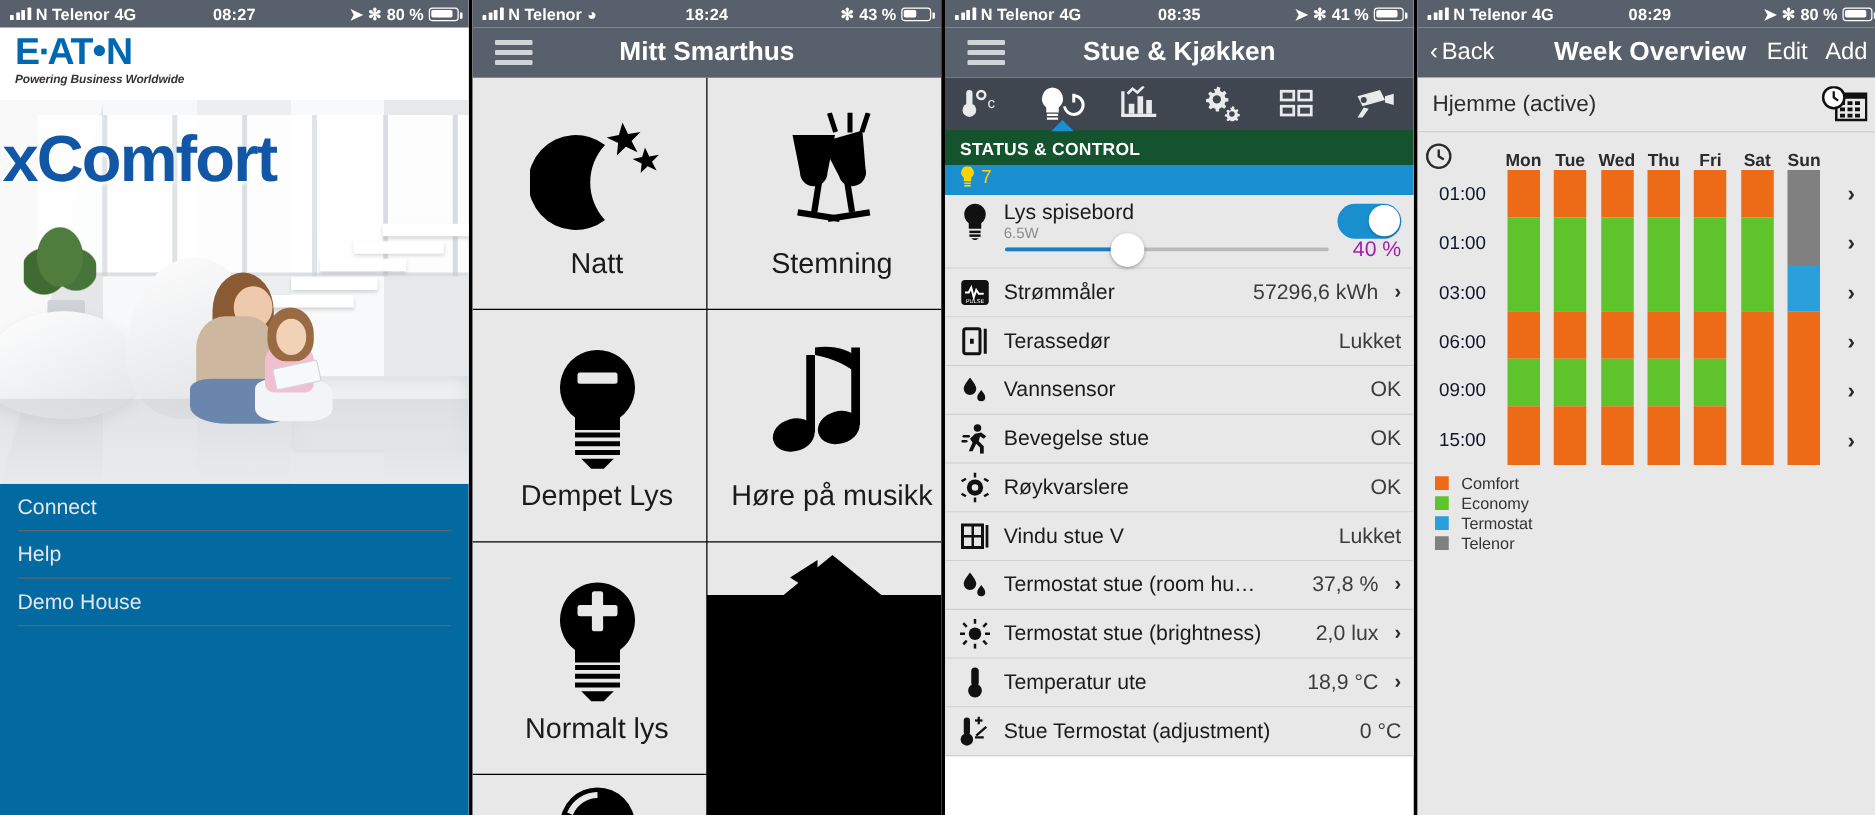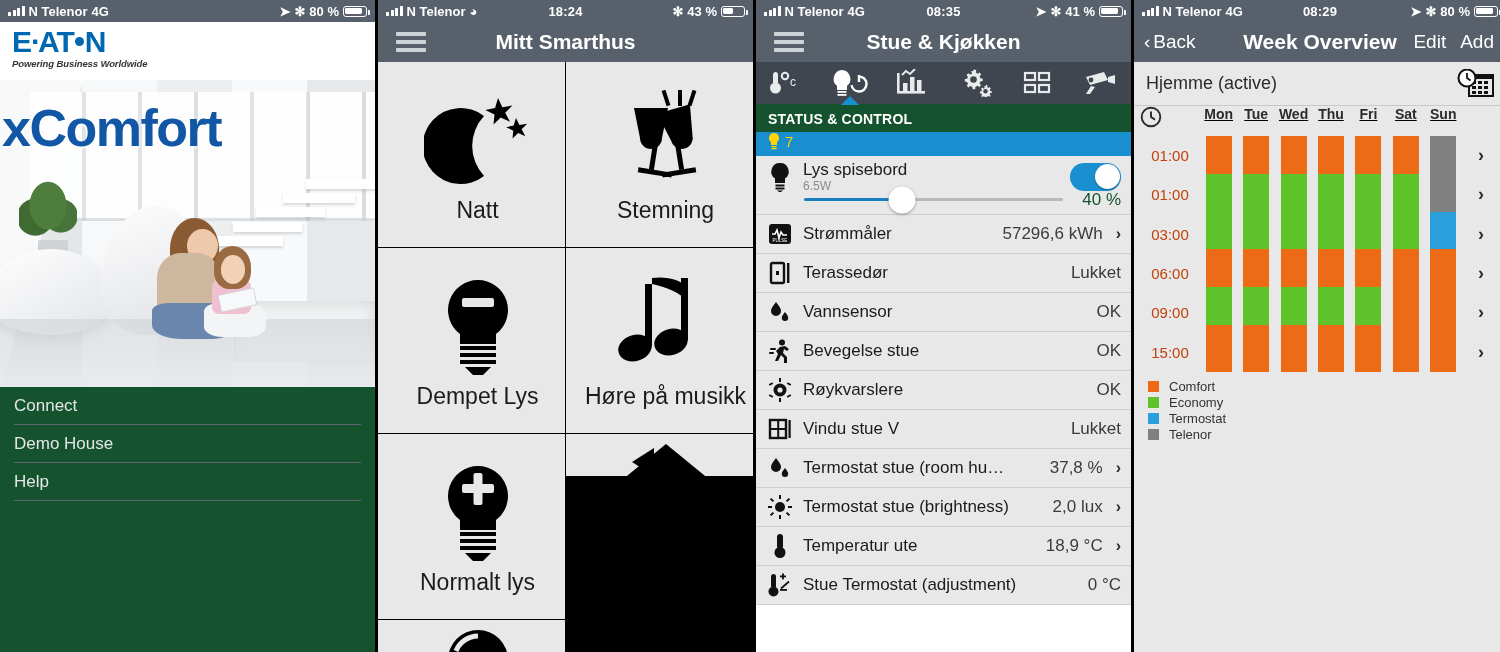--- a/index.html
+++ b/index.html
@@ -68,21 +68,21 @@
   .pp.bodyM { left:6%; top:27%; width:50%; height:47%; background:#cdb79f; border-radius:38% 34% 14% 20%; }
   .pp.legsM { left:2%; top:62%; width:64%; height:26%; background:#6b86ad; border-radius:22% 30% 26% 38%; }
   .pp.hairC { left:52%; top:22%; width:30%; height:30%; background:#9a6a42; border-radius:50% 50% 40% 40%; }
   .pp.faceC { left:57%; top:28%; width:20%; height:21%; background:#f2d2b6; border-radius:50%; }
   .pp.bodyC { left:50%; top:44%; width:32%; height:26%; background:#f0bfd0; border-radius:30% 30% 18% 18%; }
   .pp.legsC { left:44%; top:62%; width:50%; height:24%; background:#f3f4f5; border-radius:24% 34% 30% 30%; }
   .pp.tablet { left:56%; top:54%; width:30%; height:13%; background:#f7f8f9; border:1px solid #d3d6d9; border-radius:2px; transform: rotate(-12deg); }
   .xcomfort { position:absolute; left:2px; top:22px; width:100%; font-size:52px; font-weight:bold;
       color:#1257a5; letter-spacing:-1.5px; line-height:1;
       text-shadow: 0 2px 3px rgba(255,255,255,.85); white-space:nowrap; }
-  .menu-list { background:#14532d; height: calc(652px - 22px - 58px - 307px); padding: 0 0 0 0; }
+  .menu-list { background:#0369a1; height: calc(652px - 22px - 58px - 307px); padding: 0 0 0 0; }
   .menu-item { height: 38px; display:flex; align-items:center; color:#e4e6e8; font-size:17px;
      margin: 0 14px; border-bottom: 1px solid #5b6573; }
   .menu-item:first-child { padding-top:0; }
 
   
   .navbar { height: 40px; background:#58606b; display:flex; align-items:center; position:relative; }
   .hamb { width:30px; height:20px; margin-left:18px; display:flex; flex-direction:column; justify-content:space-between; }
   .hamb i { height:4px; background:#cfd4d9; border-radius:1px; display:block; }
   .nav-title { position:absolute; left:0; right:0; text-align:center; color:#fff; font-size:21px; font-weight:bold; pointer-events:none; }
   .nav-left { color:#fff; font-size:19px; display:flex; align-items:center; margin-left:10px; gap:3px; }
@@ -114,36 +114,36 @@
   .dim-txt { flex:1; }
   .dim-txt .t1 { font-size:17px; color:#1b1b1b; line-height:1.05; }
   .dim-txt .t2 { font-size:12px; color:#8d8d8d; }
   .toggle { width:51px; height:28px; border-radius:14px; background:#1a8fd0; position:relative; flex:0 0 51px; }
   .toggle i { position:absolute; top:1.5px; right:1.5px; width:25px; height:25px; background:#fff; border-radius:50%; box-shadow:0 1px 2px rgba(0,0,0,.3); display:block; }
   .dim-bot { display:flex; align-items:center; gap:10px; padding-left:38px; margin-top:-3px; }
   .track { flex:1; height:3px; background:#b9b9b9; position:relative; border-radius:2px; }
   .track .fill { position:absolute; left:0; top:0; bottom:0; background:#1a7fc1; border-radius:2px; }
   .track .knob { position:absolute; top:50%; width:27px; height:27px; background:#fff; border-radius:50%;
       transform:translate(-50%,-50%); box-shadow:0 1px 3px rgba(0,0,0,.35); }
-  .dim-pct { font-size:17px; color:#14532d; min-width:48px; text-align:right; }
+  .dim-pct { font-size:17px; color:#a21caf; min-width:48px; text-align:right; }
   .list-end { background:#e8e8e8; height:100%; }
 
   
   .prof-row { height:44px; background:#e8e8e8; display:flex; align-items:center; padding:0 12px;
       border-bottom:1px solid #c9c9c9; }
   .prof-row .pname { font-size:18px; color:#2b2b2b; flex:1; }
   .wk { background:#e8e8e8; padding:0 6px; }
-  .wk-head { display:flex; align-items:flex-start; height:30px;text-decoration:underline; }
+  .wk-head { display:flex; align-items:flex-end; height:30px; }
   .wk-head .hc { flex:1; text-align:center; font-size:14px; font-weight:bold; color:#2b2b2b; }
   .wk-head .hc.clockcol { flex:0 0 60px; }
   .wk-head .hc.chevcol { flex:0 0 38px; }
   .wk-body { display:flex; height:236px; }
   .time-col { flex:0 0 60px; display:flex; flex-direction:column; }
   .time-col div { flex:1; display:flex; align-items:center; justify-content:center;
-      font-size:15px; color:#c2410c; }
+      font-size:15px; color:#0f172a; }
   .bars-area { flex:1; display:flex; justify-content:space-around; align-items:stretch; }
   .daybar { width:26px; display:flex; flex-direction:column; }
   .daybar span { display:block; width:100%; }
   .chev-col { flex:0 0 38px; display:flex; flex-direction:column; }
   .chev-col div { flex:1; display:flex; align-items:center; justify-content:center; font-size:18px; font-weight:bold; color:#2b2b2b; }
   .legend { background:#e8e8e8; padding:6px 0 8px 14px; height:100%; }
   .leg { display:flex; align-items:center; gap:10px; height:16px; }
   .leg i { width:11px; height:11px; display:block; }
   .leg span { font-size:13px; color:#333; }
 
@@ -159,20 +159,21 @@
       <div class="sb-left">
         <span class="bars">
             <i></i>
             <i></i>
             <i></i>
             <i></i>
           </span>
         <span>N Telenor</span>
         <span>4G</span>
       </div>
+      <div class="sb-center">08:27</div>
       <div class="sb-right">
         <span>➤</span>
         <span>✻</span>
         <span>80 %</span>
         <span class="batt">
             <i style="width:78%"></i>
           </span>
       </div>
     </div>
 
@@ -209,24 +210,24 @@
           <span class="pp tablet"></span>
       </div>
       <div class="xcomfort">xComfort</div>
     </div>
 
     <div class="menu-list">
       <div class="menu-item">
         <span>Connect</span>
       </div>
       <div class="menu-item">
+        <span>Help</span>
+      </div>
+      <div class="menu-item">
         <span>Demo House</span>
-      </div>
-      <div class="menu-item">
-        <span>Help</span>
       </div>
     </div>
   </div>
 
   <div class="phone">
     <div class="statusbar">
       <div class="sb-left">
         <span class="bars">
             <i></i>
             <i></i>

